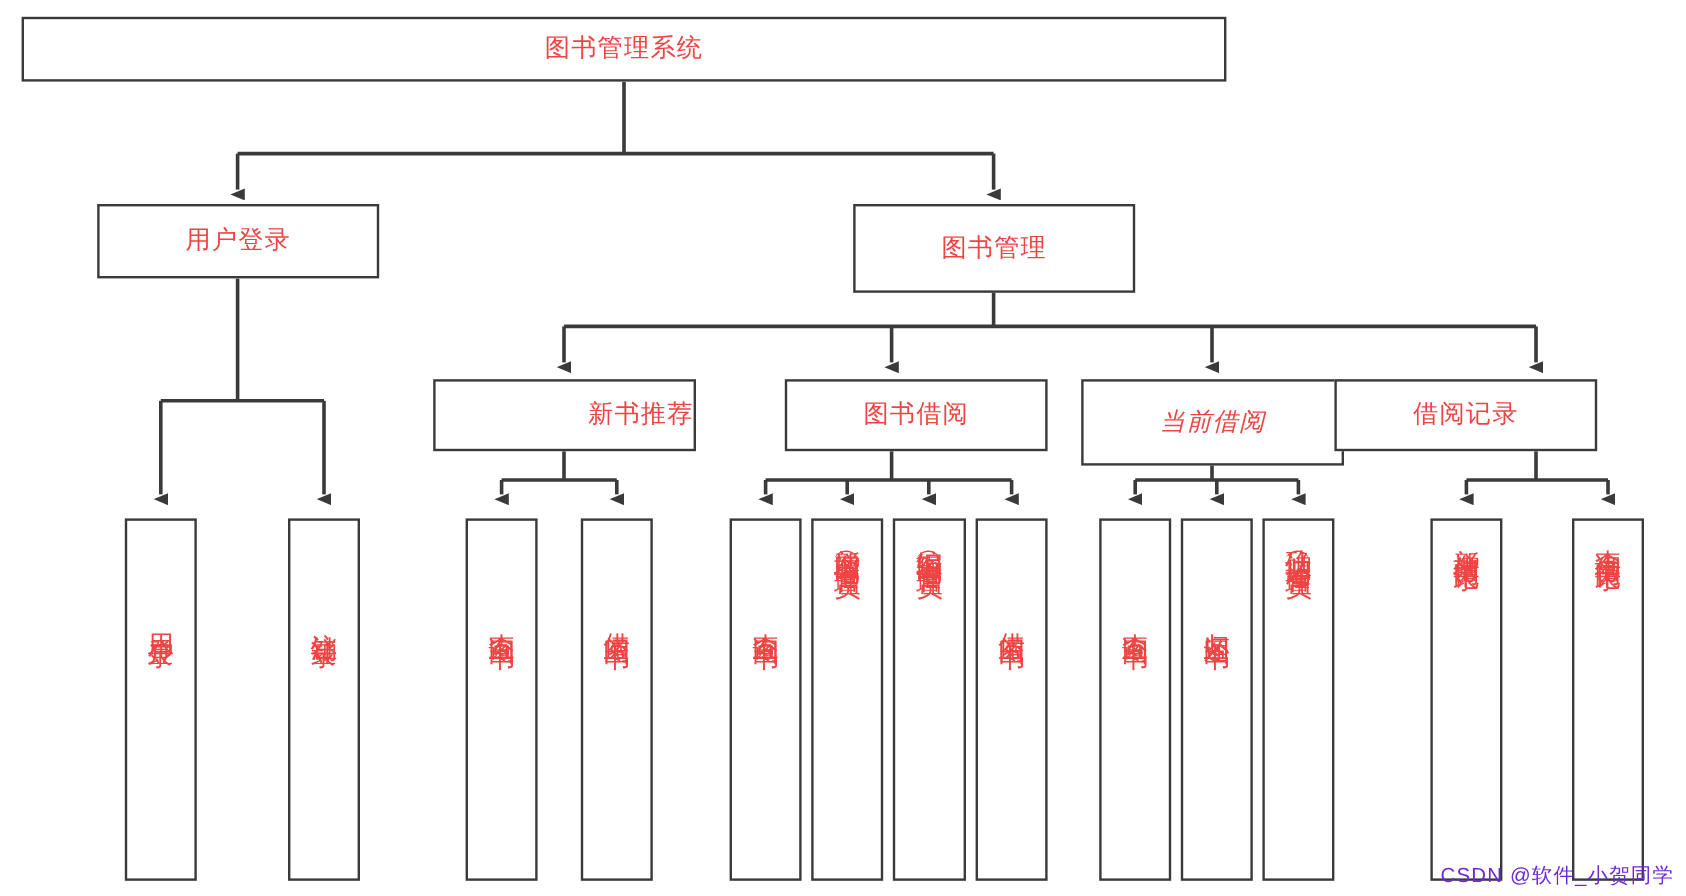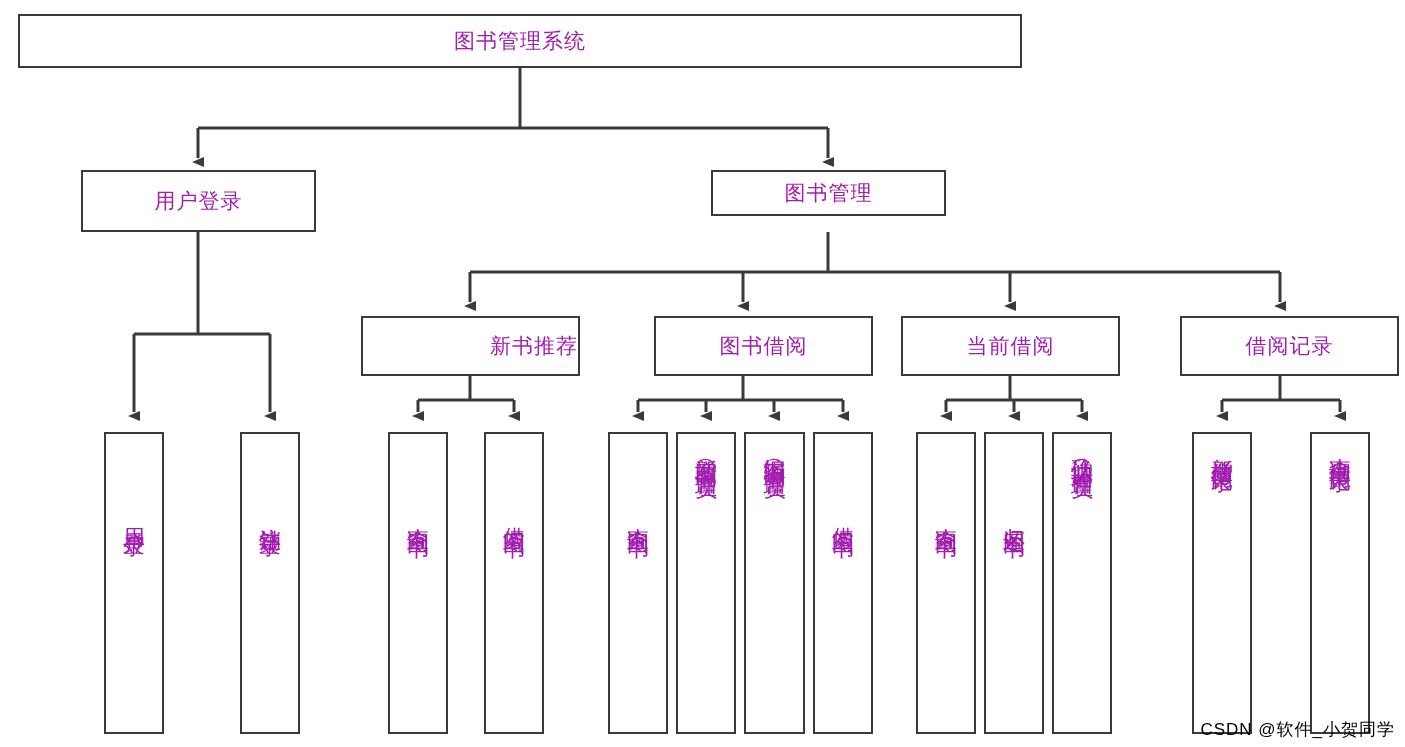--- a/index.html
+++ b/index.html
@@ -26,21 +26,21 @@
     pointer-events: none;
   }
   .node {
     position: absolute;
     box-sizing: border-box;
     border: 2px solid #3a3a3a;
     background: #ffffff;
     display: flex;
     align-items: center;
     justify-content: center;
-    color: #a21caf;
+    color: #ef4444;
   }
   .node .label {
     font-size: 21px;
     letter-spacing: 1px;
     line-height: 1.15;
     white-space: nowrap;
   }
   .node.leaf {
     align-items: flex-start;
     justify-content: center;
@@ -55,21 +55,21 @@
     white-space: nowrap;
   }
   .node.leaf.mid .label {
     padding-top: 70px;
   }
   .watermark {
     position: absolute;
     right: 10px;
     bottom: 6px;
     font-size: 17px;
-    color: #000000;
+    color: #6d28d9;
     letter-spacing: 1px;
     white-space: nowrap;
   }
 </style>
 </head>
 <body>
 
 <div id="canvas">
 
   <svg id="wires" viewBox="0 0 1405 747">
@@ -122,34 +122,34 @@
     </g>
   </svg>
 
   <div class="node" style="left:18px; top:14px; width:1004px; height:54px;">
     <span class="label">图书管理系统</span>
   </div>
 
   <div class="node" style="left:81px; top:170px; width:235px; height:62px;">
     <span class="label">用户登录</span>
   </div>
-  <div class="node" style="left:711px; top:170px; width:235px; height:46px;">
+  <div class="node" style="left:711px; top:170px; width:235px; height:74px;">
     <span class="label">图书管理</span>
   </div>
 
   <div class="node" style="left:361px; top:316px; width:219px; height:60px;justify-content:flex-end;">
     <span class="label">新书推荐</span>
   </div>
   <div class="node" style="left:654px; top:316px; width:219px; height:60px;">
     <span class="label">图书借阅</span>
   </div>
-  <div class="node" style="left:901px; top:316px; width:219px; height:60px;">
+  <div class="node" style="left:901px; top:316px; width:219px; height:72px;font-style:italic;">
     <span class="label">当前借阅</span>
   </div>
-  <div class="node" style="left:1180px; top:316px; width:219px; height:60px;">
+  <div class="node" style="left:1112px; top:316px; width:219px; height:60px;">
     <span class="label">借阅记录</span>
   </div>
 
   <div class="node leaf mid" style="left:104px; top:432px; width:60px; height:302px;">
     <span class="label">用户登录</span>
   </div>
   <div class="node leaf mid" style="left:240px; top:432px; width:60px; height:302px;">
     <span class="label">注销登录</span>
   </div>
 

